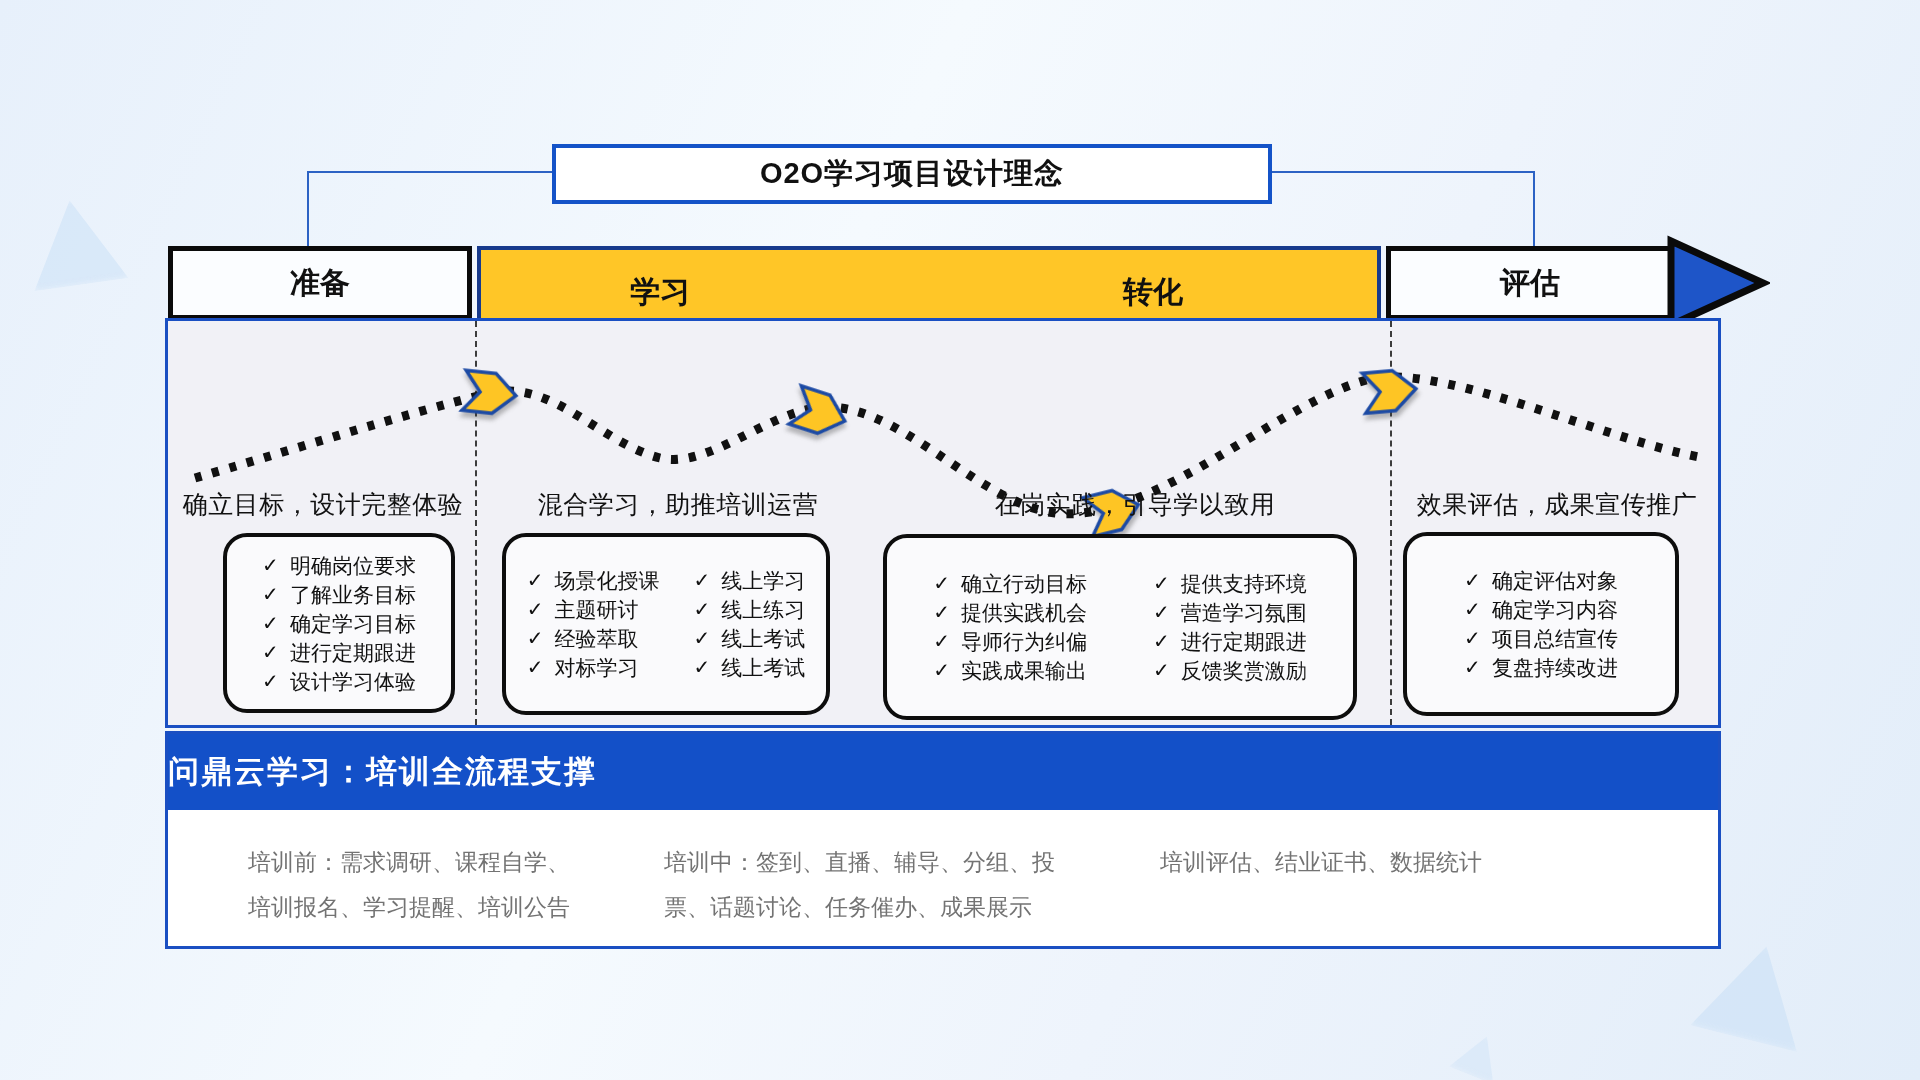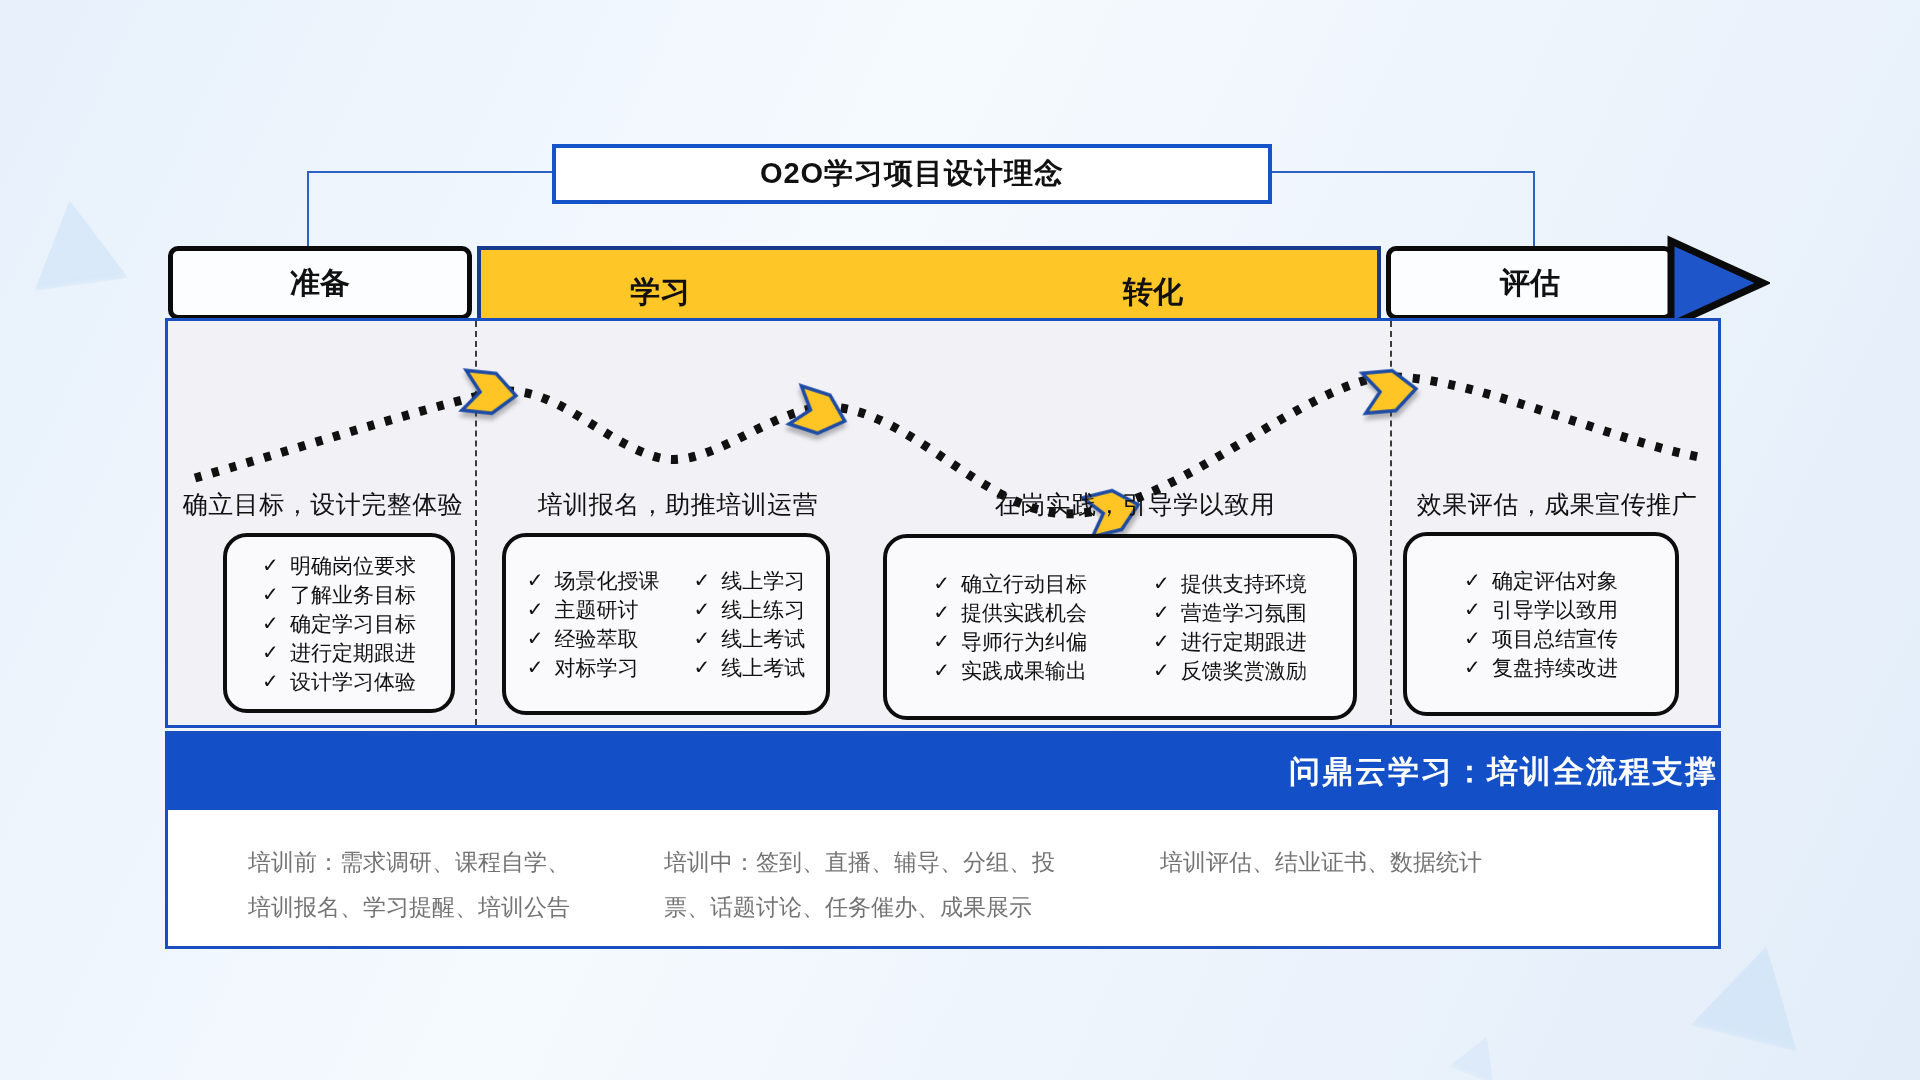--- a/index.html
+++ b/index.html
@@ -21,21 +21,21 @@
     position:absolute; left:552px; top:144px; width:720px; height:60px;
     background:#ffffff; border:4px solid #1453c8;
     display:flex; align-items:center; justify-content:center;
     font-size:29px; font-weight:bold; letter-spacing:1px;
   }
   .conn { position:absolute; background:#2c62c4; }
   
   .phase-box {
     position:absolute; top:246px; height:74px;
     display:flex; align-items:center; justify-content:center;
-    font-size:30px; font-weight:bold;border-radius:10px;
+    font-size:30px; font-weight:bold;
   }
   .phase-white { background:#fbfdff; border:5px solid #0a0a0a; }
   .phase-yellow {
     position:absolute; left:477px; top:246px; width:904px; height:92px;
     background:#ffc627; border:4px solid #173a8c;
   }
   .phase-yellow .ylabel {
     position:absolute; top:0; height:100%;
     display:flex; align-items:center; justify-content:center;
     font-size:30px; font-weight:bold;
@@ -70,21 +70,21 @@
   .check-mark { font-weight:bold; margin-right:11px; font-size:20px; }
   .two-col { display:flex; }
   
   .bottom-box {
     position:absolute; left:165px; top:731px; width:1556px; height:218px;
     background:#ffffff; border:3px solid #1a4fc2;
   }
   .banner {
     position:absolute; left:0; top:0; width:100%; height:76px;
     background:#1350c8; color:#ffffff;
-    display:flex; align-items:center; justify-content:flex-end;
+    display:flex; align-items:center; justify-content:flex-start;
     font-size:31px; font-weight:bold; letter-spacing:2px;
   }
   .footer-block {
     position:absolute; top:106px;
     font-size:23px; line-height:45px; color:#737373;
   }
 </style>
 </head>
 <body>
 
@@ -145,21 +145,21 @@
     </g>
     <g class="wave-arrow" transform="translate(1222,70) rotate(-5)">
       <path d="M -26 -20 L 4 -20 L 26 0 L 4 20 L -26 20 L -10 0 Z" fill="#fec524" stroke="#1c4aa4" stroke-width="3.5"></path>
     </g>
   </svg>
 
   <div class="col-heading" style="left:0;width:310px;">
     <span>确立目标，设计完整体验</span>
   </div>
   <div class="col-heading" style="left:308px;width:404px;">
-    <span>培训报名，助推培训运营</span>
+    <span>混合学习，助推培训运营</span>
   </div>
   <div class="col-heading" style="left:712px;width:510px;">
     <span>在岗实践，引导学以致用</span>
   </div>
   <div class="col-heading" style="left:1222px;width:334px;">
     <span>效果评估，成果宣传推广</span>
   </div>
 
   <div class="check-box" style="left:55px;top:212px;width:232px;height:180px;">
     <div class="check-col">
@@ -269,21 +269,21 @@
   </div>
 
   <div class="check-box" style="left:1235px;top:211px;width:276px;height:184px;">
     <div class="check-col">
       <div class="check-item">
           <span class="check-mark">✓</span>
           <span>确定评估对象</span>
         </div>
       <div class="check-item">
           <span class="check-mark">✓</span>
-          <span>引导学以致用</span>
+          <span>确定学习内容</span>
         </div>
       <div class="check-item">
           <span class="check-mark">✓</span>
           <span>项目总结宣传</span>
         </div>
       <div class="check-item">
           <span class="check-mark">✓</span>
           <span>复盘持续改进</span>
         </div>
     </div>

